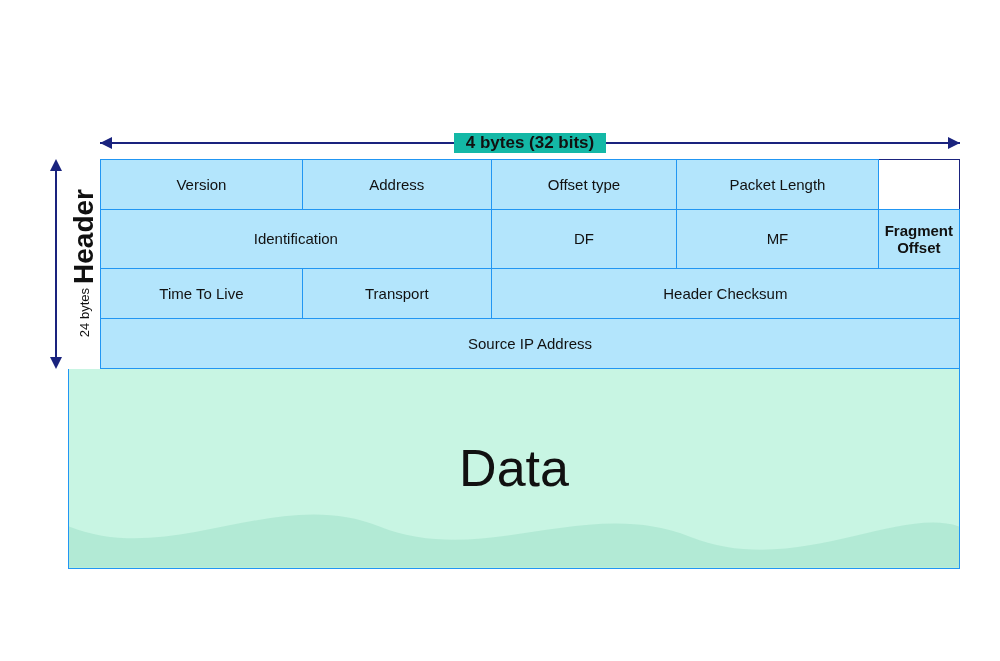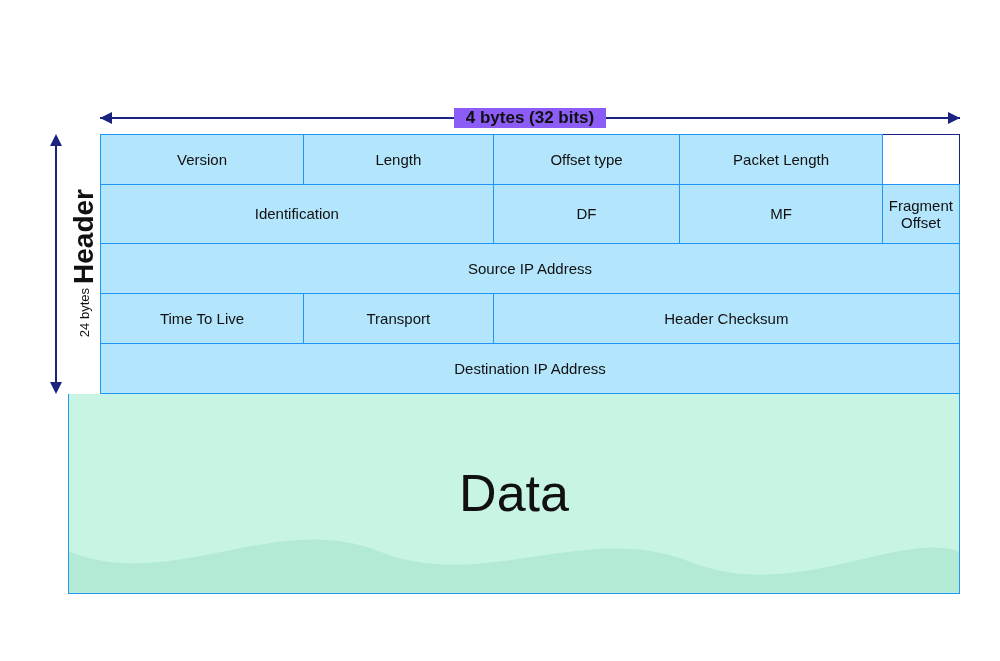--- a/index.html
+++ b/index.html
@@ -60,21 +60,21 @@
       top: 50%;
       transform: translateY(-50%);
       width: 0;
       height: 0;
       border-top: 6px solid transparent;
       border-bottom: 6px solid transparent;
       border-left: 12px solid #1a237e;
     }
 
     .top-arrow-label {
-      background: #8b5cf6;
+      background: #14b8a6;
       padding: 0 12px;
       font-size: 17px;
       font-weight: bold;
       color: #111;
       position: relative;
       z-index: 1;
     }
 
     
     .main-content {
@@ -225,45 +225,42 @@
         <span class="header-big-label">Header</span>
         <span class="header-small-label">24 bytes</span>
       </div>
     </div>
 
     <table class="packet-table">
       <tbody>
 
         <tr>
           <td style="width:13%;">Version</td>
-          <td style="width:13%;">Length</td>
+          <td style="width:13%;">Address</td>
           <td style="width:24%;">Offset type</td>
           <td style="width:50%;margin-left:46px;">Packet Length</td>
         </tr>
 
         <tr>
           <td colspan="2">Identification</td>
           <td style="width:8%;">DF</td>
           <td style="width:8%;">MF</td>
-          <td style="width:34%;">Fragment Offset</td>
-        </tr>
-
-        <tr>
-          <td colspan="5">Source IP Address</td>
+          <td style="width:34%;font-weight:bold;">Fragment Offset</td>
         </tr>
 
         <tr>
           <td colspan="1" style="width:26%;">Time To Live</td>
           <td colspan="1" style="width:24%;">Transport</td>
           <td colspan="3">Header Checksum</td>
         </tr>
 
         <tr>
-          <td colspan="5">Destination IP Address</td>
-        </tr>
+          <td colspan="5">Source IP Address</td>
+        </tr>
+
 
       </tbody>
     </table>
   </div>
 
   <div class="data-section">
     <span class="data-label">Data</span>
     <svg class="data-wave" viewBox="0 0 860 80" preserveAspectRatio="none" xmlns="http://www.w3.org/2000/svg">
       <path d="M0,40 C100,80 200,0 300,40 C400,80 500,10 600,50 C700,90 800,20 860,40 L860,80 L0,80 Z" fill="#a8e6cf" opacity="0.7"></path>
     </svg>

